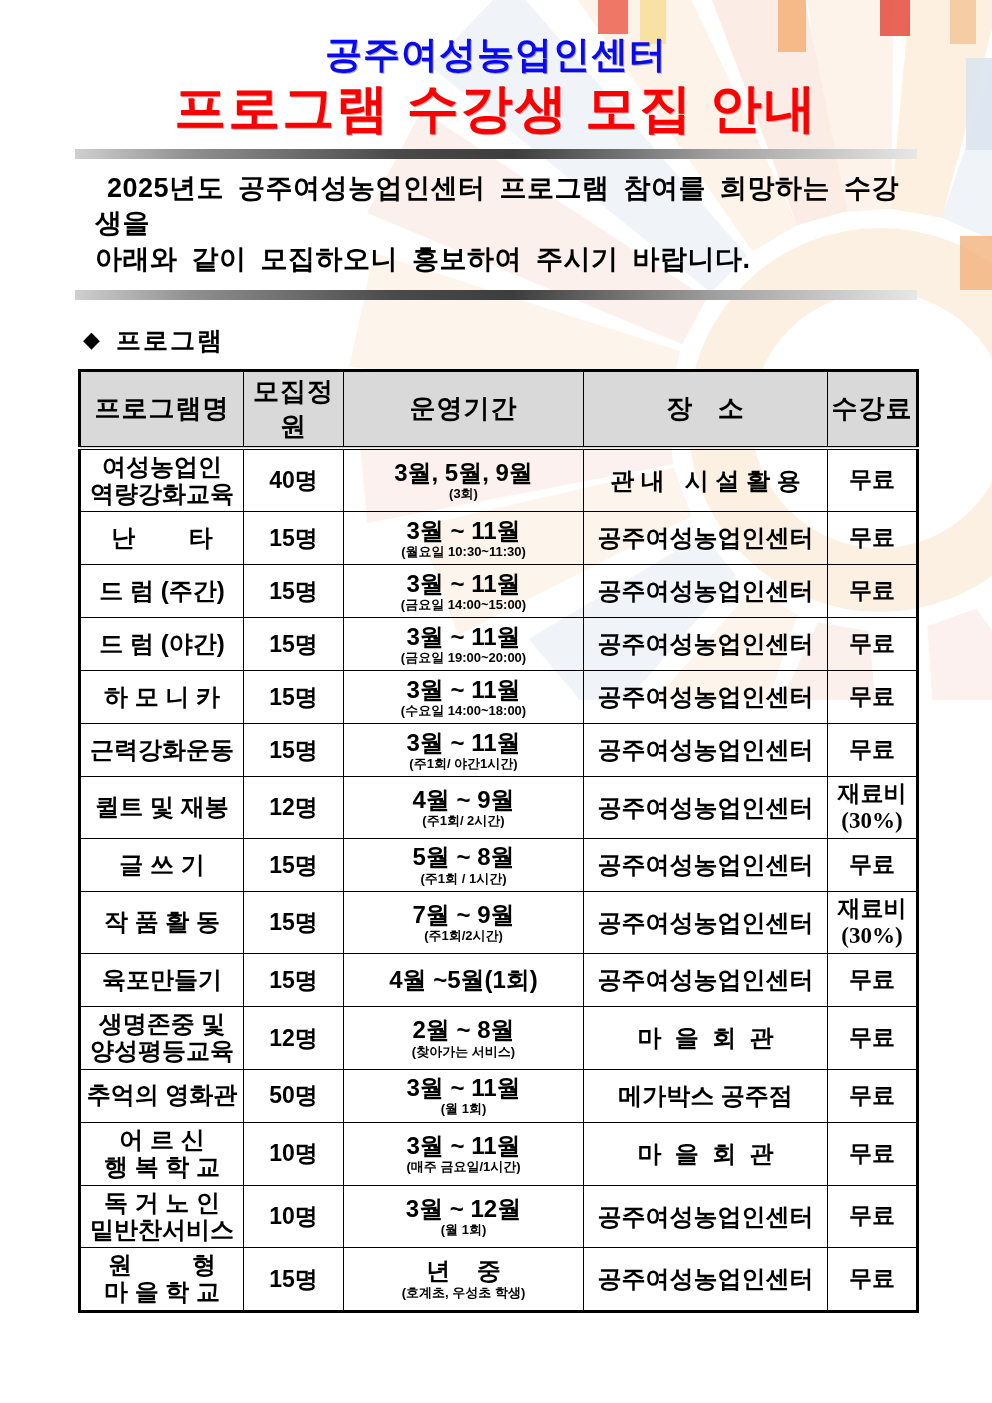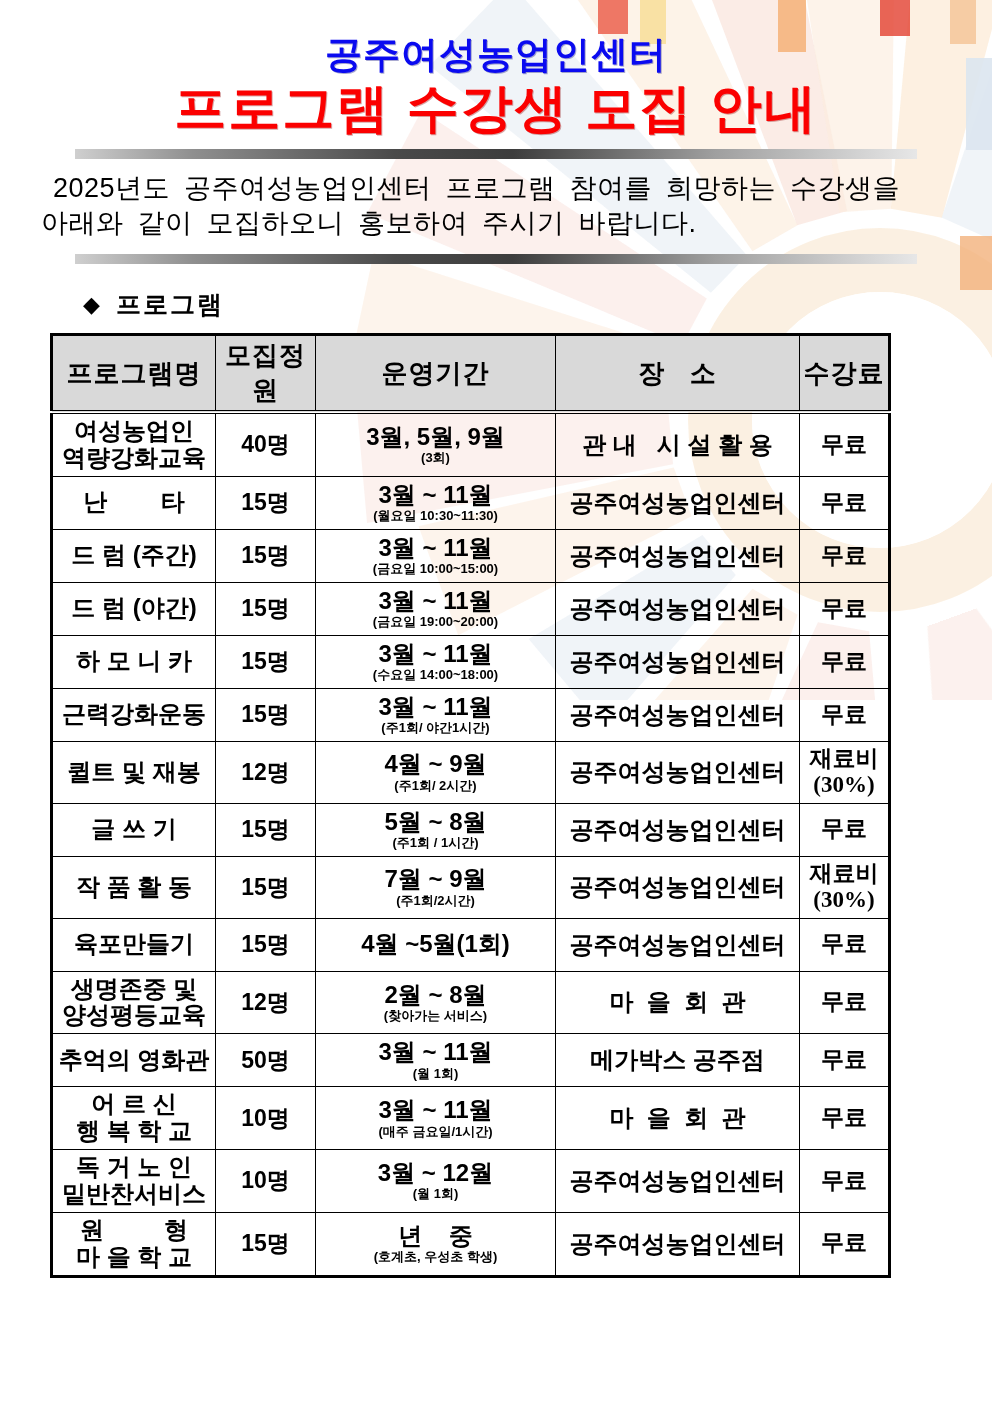--- a/index.html
+++ b/index.html
@@ -22,33 +22,33 @@
     text-shadow:1px 1px 0 rgba(140,0,0,.35);
   }
   .bar{
     height:10px;margin:0 75px;
     background:linear-gradient(to right,#cfcfcf 0%,#8f8f8f 14%,#4a4a4a 38%,#3d3d3d 52%,#9f9f9f 76%,#e7e7e7 100%);
   }
   .bar-top{margin-top:12px;}
   .bar-bottom{margin-top:12px;}
 
   .intro{
-    margin:12px 70px 0 41px;font-size:27px;font-weight:normal;
+    margin:12px 70px 0 95px;font-size:27px;font-weight:bold;
     line-height:1.32;word-spacing:6px;letter-spacing:.5px;
   }
   .intro .line1{text-indent:12px;}
 
   .section-heading{
     margin:24px 0 12px 83px;font-size:25px;font-weight:bold;
     display:flex;align-items:center;letter-spacing:2px;
   }
   .diamond{font-size:22px;margin-right:16px;letter-spacing:0;}
 
   table.program-table{
-    margin-left:50px;width:838px;border-collapse:collapse;table-layout:fixed;
+    margin-left:78px;width:838px;border-collapse:collapse;table-layout:fixed;
     border:3px solid #000;background:transparent;
   }
   .program-table th{
     background:#d9d9d9;font-size:26px;font-weight:bold;height:50px;
     border:1px solid #000;border-bottom:4px double #000;
     white-space:pre-wrap;letter-spacing:1px;padding:2px;
   }
   .program-table td{
     border:1px solid #000;text-align:center;vertical-align:middle;
     padding:4px 2px;height:44px;font-weight:600;background:transparent;
@@ -169,21 +169,21 @@
         </tr>
         <tr>
           <td class="col-name">
             <div class="line">드 럼 (주간)</div>
           </td>
           <td class="col-capacity">
             <div class="line">15명</div>
           </td>
           <td class="col-period">
             <div class="line">3월 ~ 11월</div>
-            <div class="sub-line">(금요일 10:00~15:00)</div>
+            <div class="sub-line">(금요일 14:00~15:00)</div>
           </td>
           <td class="col-place"><div class="line">공주여성농업인센터</div></td>
           <td class="col-fee">
             <div class="line">무료</div>
           </td>
         </tr>
         <tr>
           <td class="col-name">
             <div class="line">드 럼 (야간)</div>
           </td>

